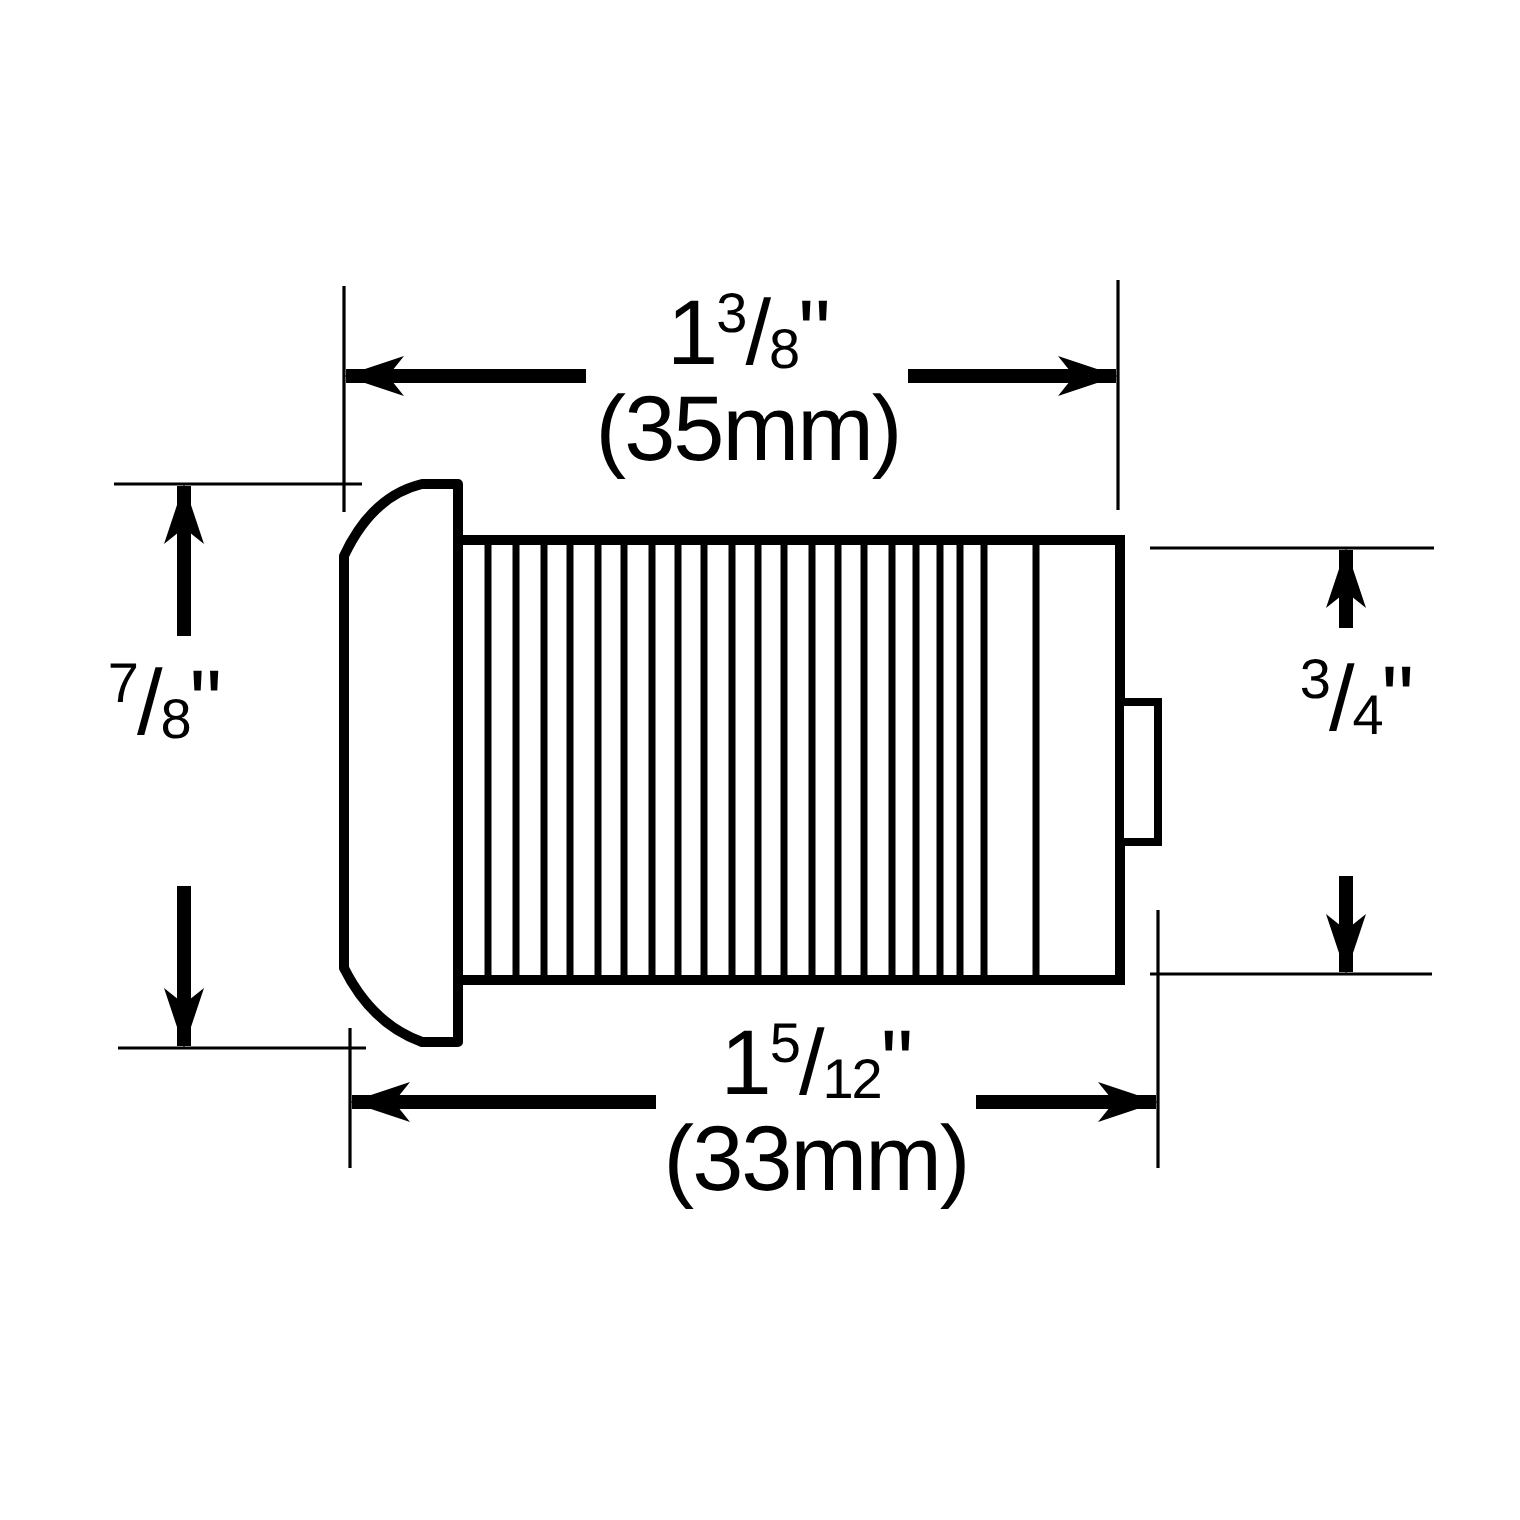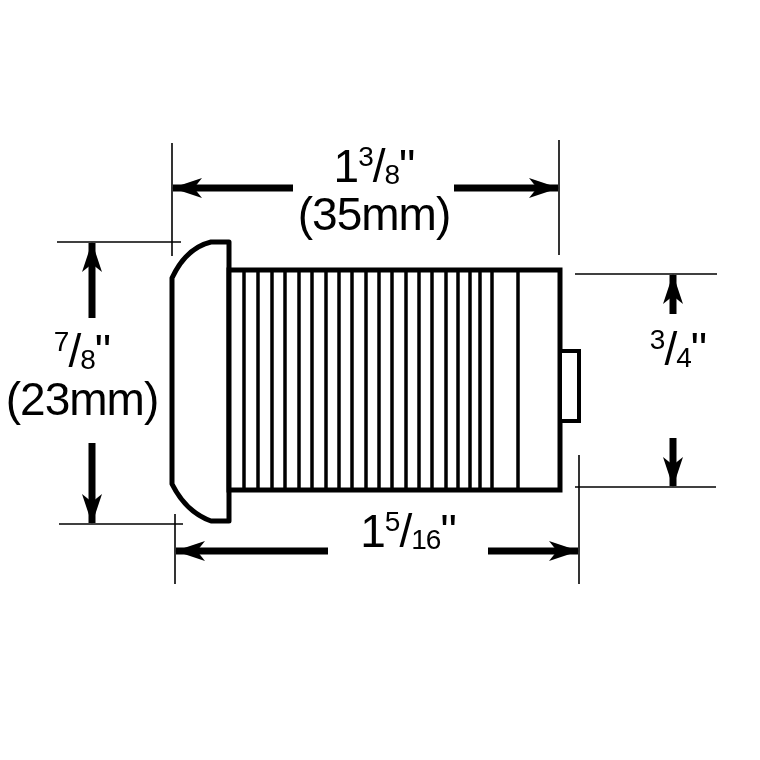--- a/index.html
+++ b/index.html
@@ -92,22 +92,22 @@
   </g>
 </svg>
 
 <div class="dim-label" style="left:374px; top:142px;">
   <span class="frac-line"><span>1</span><sup>3</sup><span class="slash">/</span><sub>8</sub><span class="inch">"</span></span>
   <span class="mm-line">(35mm)</span>
 </div>
 
 <div class="dim-label" style="left:82px; top:327px;">
   <span class="frac-line"><sup>7</sup><span class="slash">/</span><sub>8</sub><span class="inch">"</span></span>
-  <span class="mm-line">(23mm)</span>
 </div>
 
 <div class="dim-label" style="left:678px; top:325px;">
   <span class="frac-line"><sup>3</sup><span class="slash">/</span><sub>4</sub><span class="inch">"</span></span>
 </div>
 
 <div class="dim-label" style="left:408px; top:507px;">
-  <span class="frac-line"><span>1</span><sup>5</sup><span class="slash">/</span><sub>16</sub><span class="inch">"</span></span>
+  <span class="frac-line"><span>1</span><sup>5</sup><span class="slash">/</span><sub>12</sub><span class="inch">"</span></span>
+  <span class="mm-line">(33mm)</span>
 </div>
 
 </body></html>

